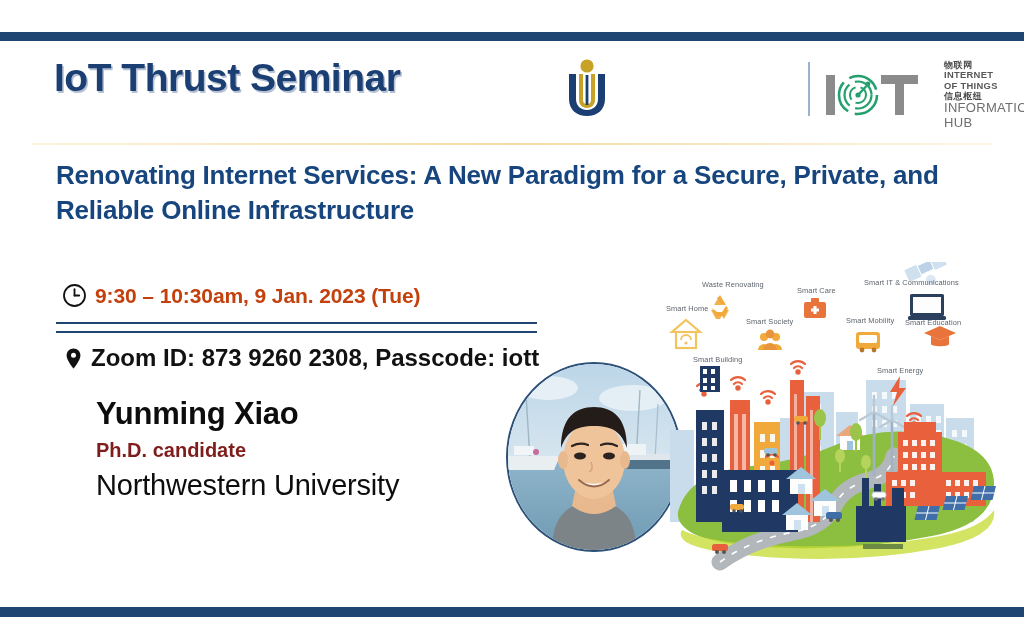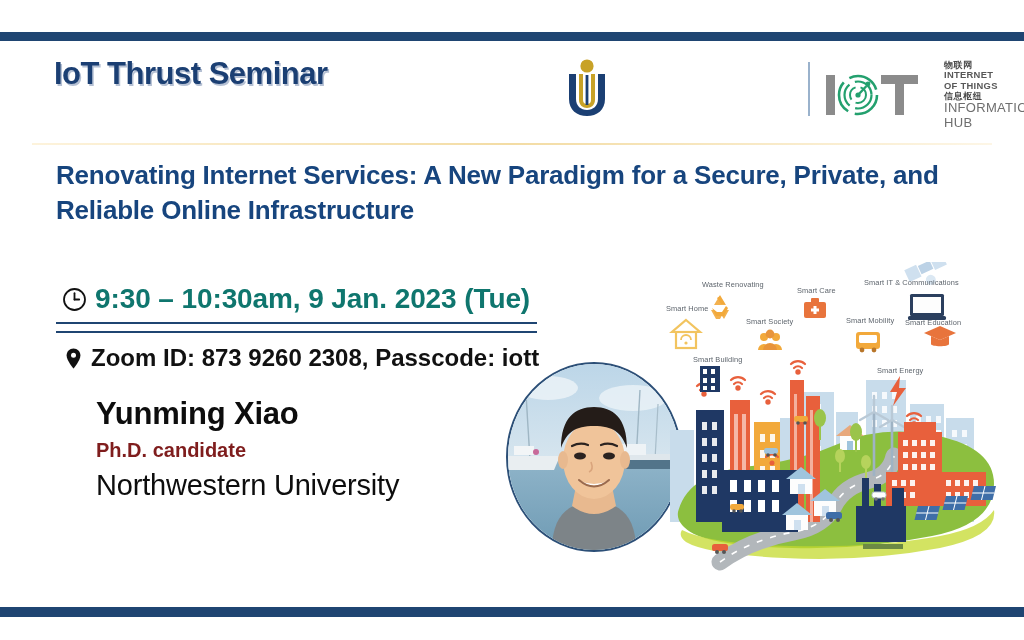--- a/index.html
+++ b/index.html
@@ -34,21 +34,21 @@
 
   
   .header {
     position: absolute;
     left: 0; top: 48px;
     width: 1024px; height: 92px;
   }
   .seminar-title {
     position: absolute;
     left: 54px; top: 8px;
-    font-size: 31px;
+    font-size: 39px;
     font-weight: bold;
     letter-spacing: -0.5px;
     color: #1b3f73;
     text-shadow: 1.5px 1.5px 0 rgba(120,140,175,.55);
     white-space: nowrap;
   }
   .header-divider {
     position: absolute;
     left: 32px; top: 95px;
     width: 960px; height: 2px;
@@ -114,23 +114,23 @@
 
   
   .info-time {
     position: absolute;
     left: 62px; top: 283px;
     display: flex;
     align-items: center;
     gap: 8px;
   }
   .info-time .txt {
-    font-size: 28px;
+    font-size: 21px;
     font-weight: bold;
-    color: #0f766e;
+    color: #c2410c;
     letter-spacing: -0.1px;
   }
   .info-divider {
     position: absolute;
     left: 56px; top: 322px;
     width: 481px; height: 7px;
     border-top: 2px solid #1f4572;
     border-bottom: 2px solid #1f4572;
   }
   .info-zoom {

